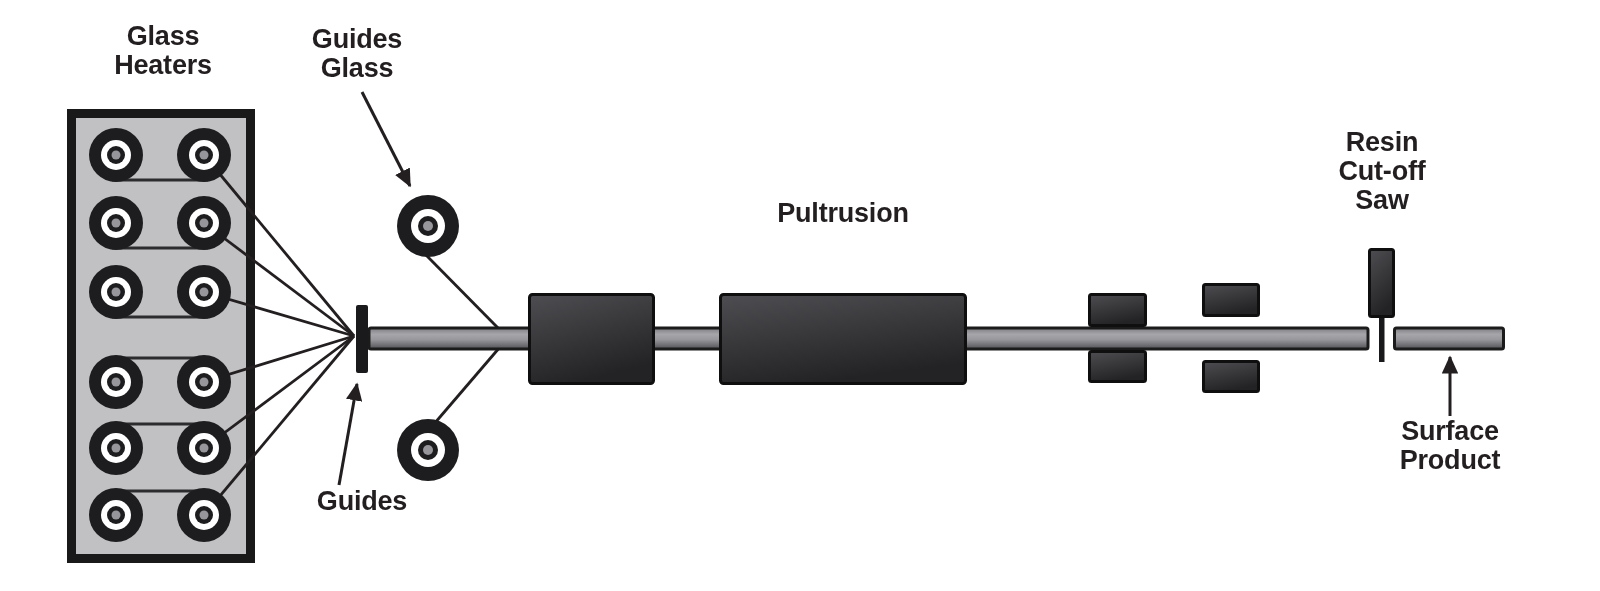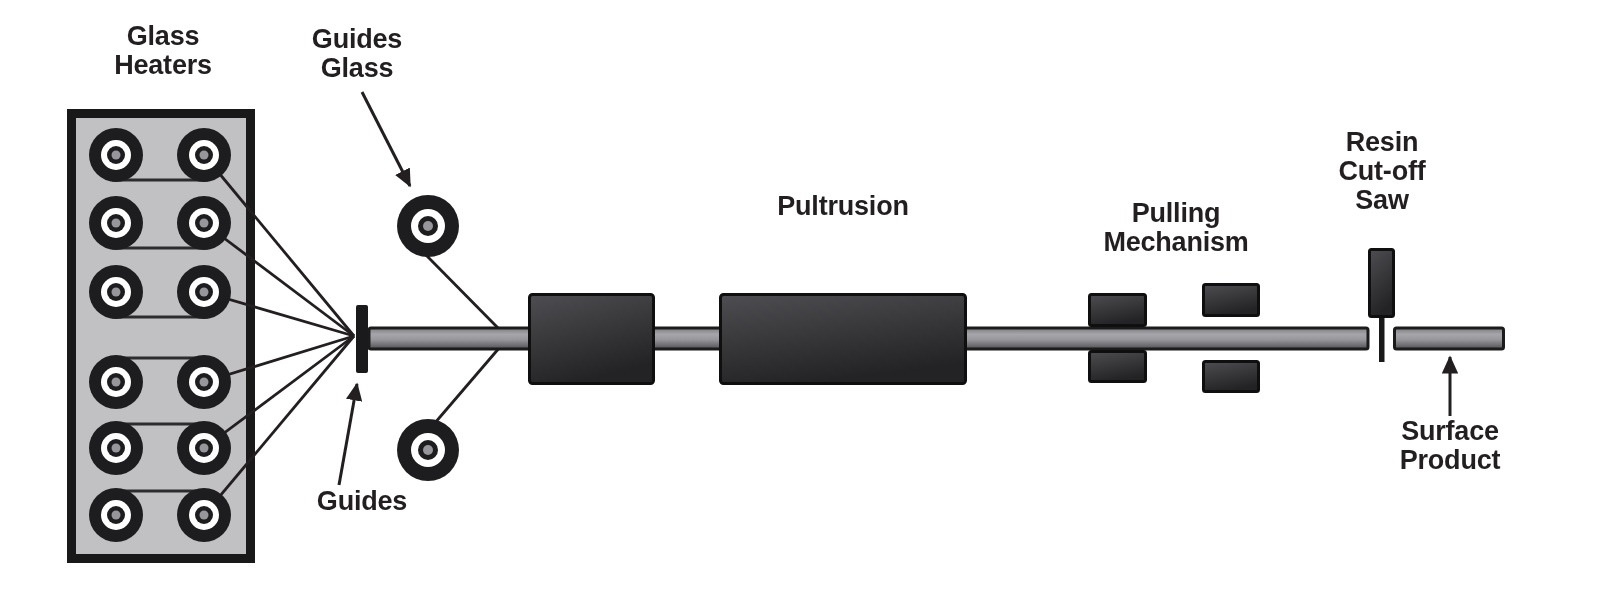--- a/index.html
+++ b/index.html
@@ -139,28 +139,24 @@
   <div class="label" style="left:357px;top:25px">
     <span class="ln">Guides</span>
     <span class="ln">Glass</span>
   </div>
 
   <div class="label" style="left:362px;top:487px">
     <span class="ln">Guides</span>
   </div>
 
 
-  <div class="label" style="left:843px;top:192px">
+  <div class="label" style="left:843px;top:199px">
     <span class="ln">Pultrusion</span>
   </div>
 
-  <div class="label" style="left:1176px;top:199px">
-    <span class="ln">Pulling</span>
-    <span class="ln">Mechanism</span>
-  </div>
 
   <div class="label" style="left:1382px;top:128px">
     <span class="ln">Resin</span>
     <span class="ln">Cut-off</span>
     <span class="ln">Saw</span>
   </div>
 
   <div class="label" style="left:1450px;top:417px">
     <span class="ln">Surface</span>
     <span class="ln">Product</span>

